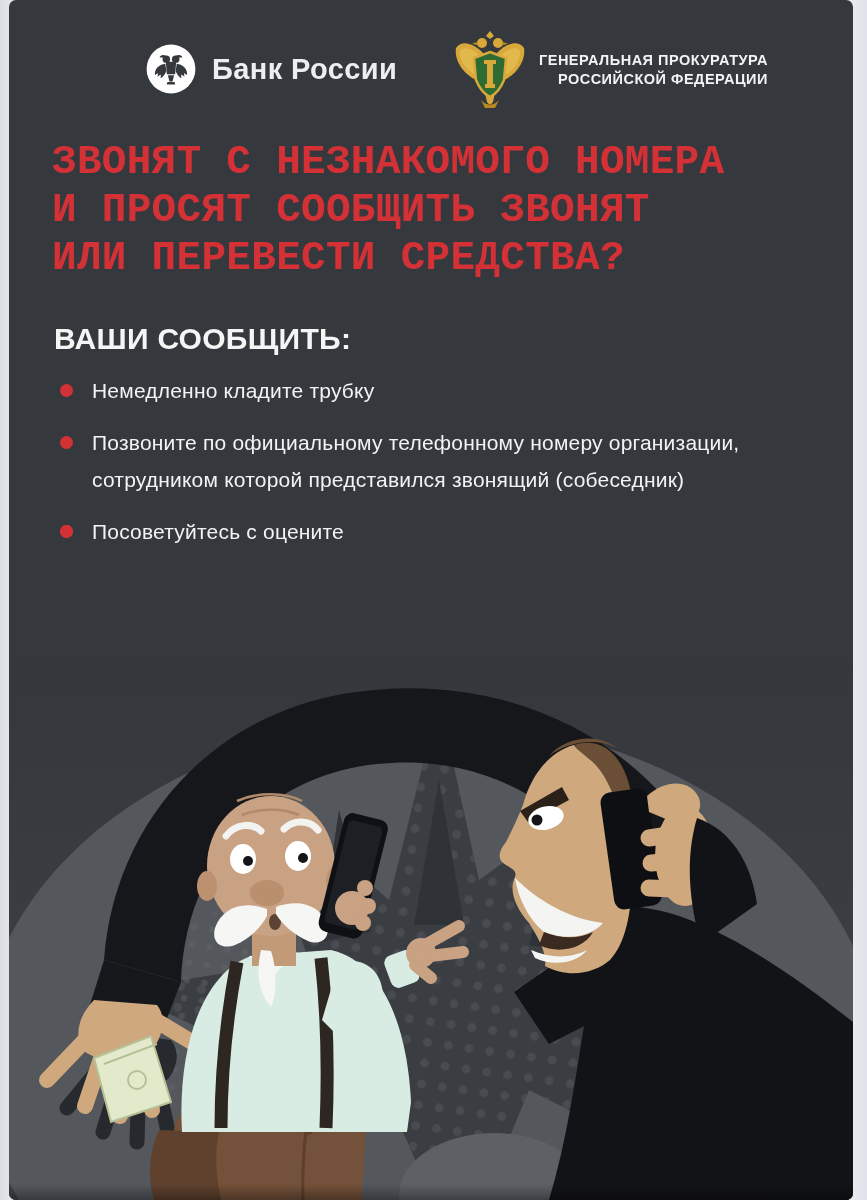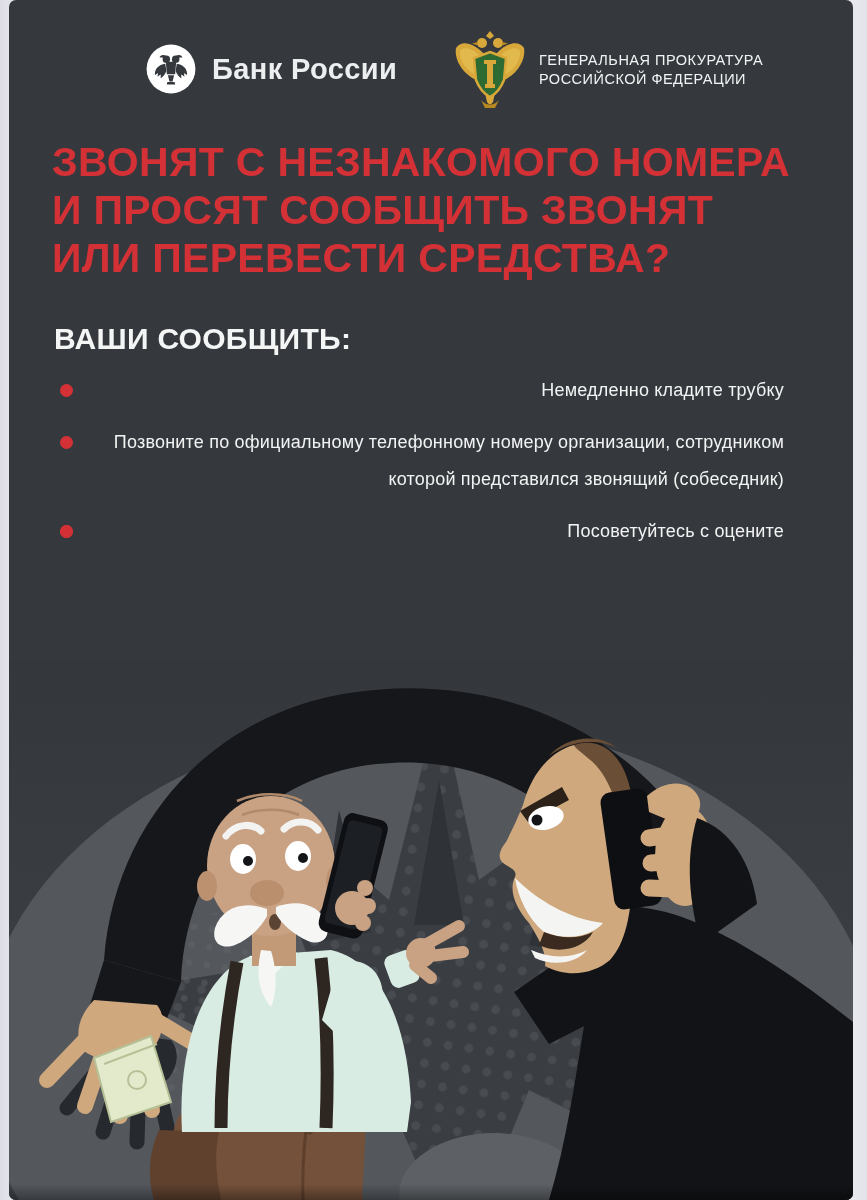--- a/index.html
+++ b/index.html
@@ -15,39 +15,39 @@
     background:#35393e;border-radius:7px;overflow:hidden;
   }
   
   .hdr-bank{position:absolute;left:135px;top:42px;display:flex;align-items:center;}
   .hdr-bank .logo{width:54px;height:54px;}
   .hdr-bank .bank-label{
     margin-left:14px;color:#eceef0;font-size:29px;font-weight:700;letter-spacing:.4px;
   }
   .hdr-proc{position:absolute;left:444px;top:30px;display:flex;align-items:center;}
   .hdr-proc .logo{width:74px;height:80px;}
-  .hdr-proc .proc-text{margin-left:12px;color:#f2f3f4;font-size:14.5px;font-weight:400;
-    letter-spacing:.5px;line-height:19px;}
+  .hdr-proc .proc-text{margin-left:12px;color:#f2f3f4;font-size:14.5px;font-weight:700;
+    letter-spacing:.5px;line-height:19px;text-align:right;}
   
   .headline{
     position:absolute;left:43px;top:138px;width:780px;
-    color:#d43136;font-size:41px;font-weight:700;line-height:48px;letter-spacing:.3px;
+    color:#d43136;font-size:41px;font-weight:700;line-height:48px;letter-spacing:.3px;font-family:Liberation Mono, monospace;
   }
   .headline span{display:block;}
   
   .actions-title{
     position:absolute;left:45px;top:322px;color:#f4f5f5;
     font-size:30px;font-weight:700;letter-spacing:.3px;
   }
   .actions-list{
     position:absolute;left:45px;top:372px;width:730px;margin:0;padding:0;list-style:none;
   }
   .actions-list li{
     position:relative;padding-left:38px;margin-bottom:15px;
-    color:#f2f3f3;font-size:18px;font-weight:500;line-height:37px;letter-spacing:.2px;text-align:right;
+    color:#f2f3f3;font-size:21px;font-weight:500;line-height:37px;letter-spacing:.2px;
   }
   .actions-list .dot{
     position:absolute;left:6px;top:12px;width:13px;height:13px;border-radius:50%;
     background:#d43136;
   }
   
   .illu{position:absolute;left:0;top:660px;width:844px;height:540px;}
   .poster::after{
     content:"";position:absolute;left:0;right:0;bottom:0;height:16px;
     background:linear-gradient(180deg,rgba(0,0,0,0),rgba(0,0,0,.35));pointer-events:none;

